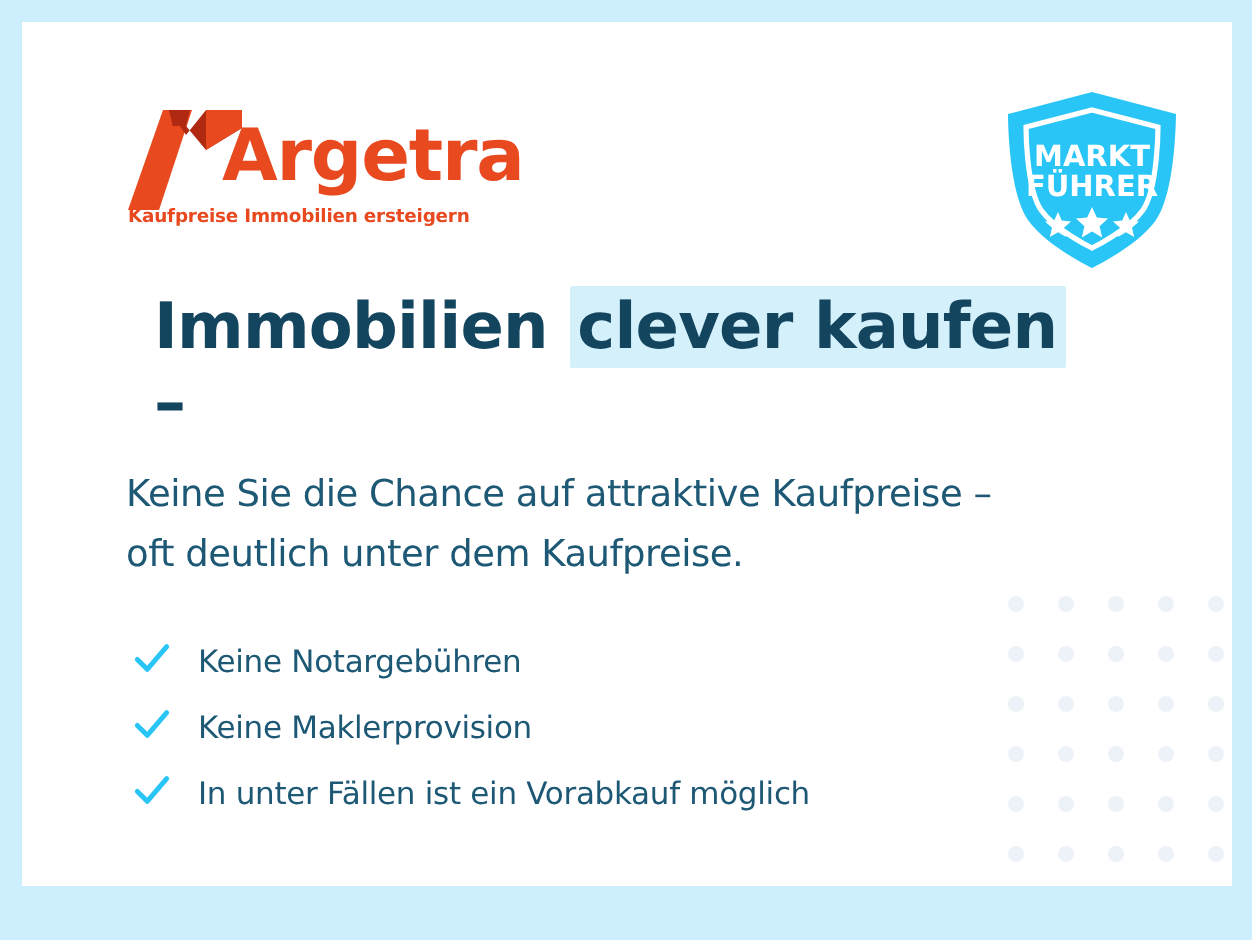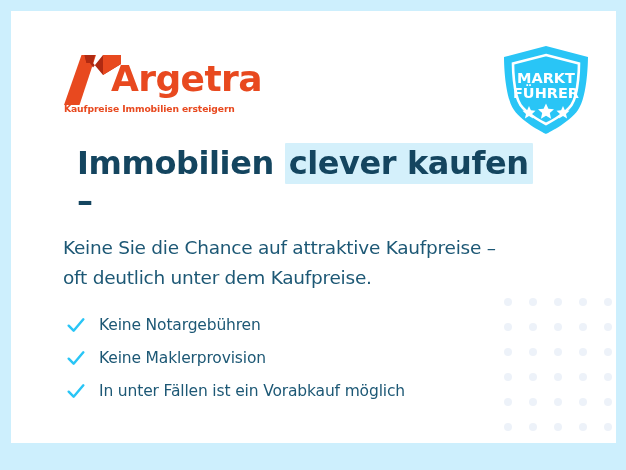--- a/index.html
+++ b/index.html
@@ -143,21 +143,21 @@
 
   
   #checklist {
     position: absolute;
     left: 54px;
     top: 299px;
     width: 470px;
   }
   .check-item {
     display: flex;
-    align-items: center;
+    align-items: flex-end;
     height: 30px;
     margin-bottom: 3px;
   }
   .check-icon {
     flex: 0 0 auto;
     width: 22px;
     height: 22px;
     margin-right: 12px;
     display: block;
   }

